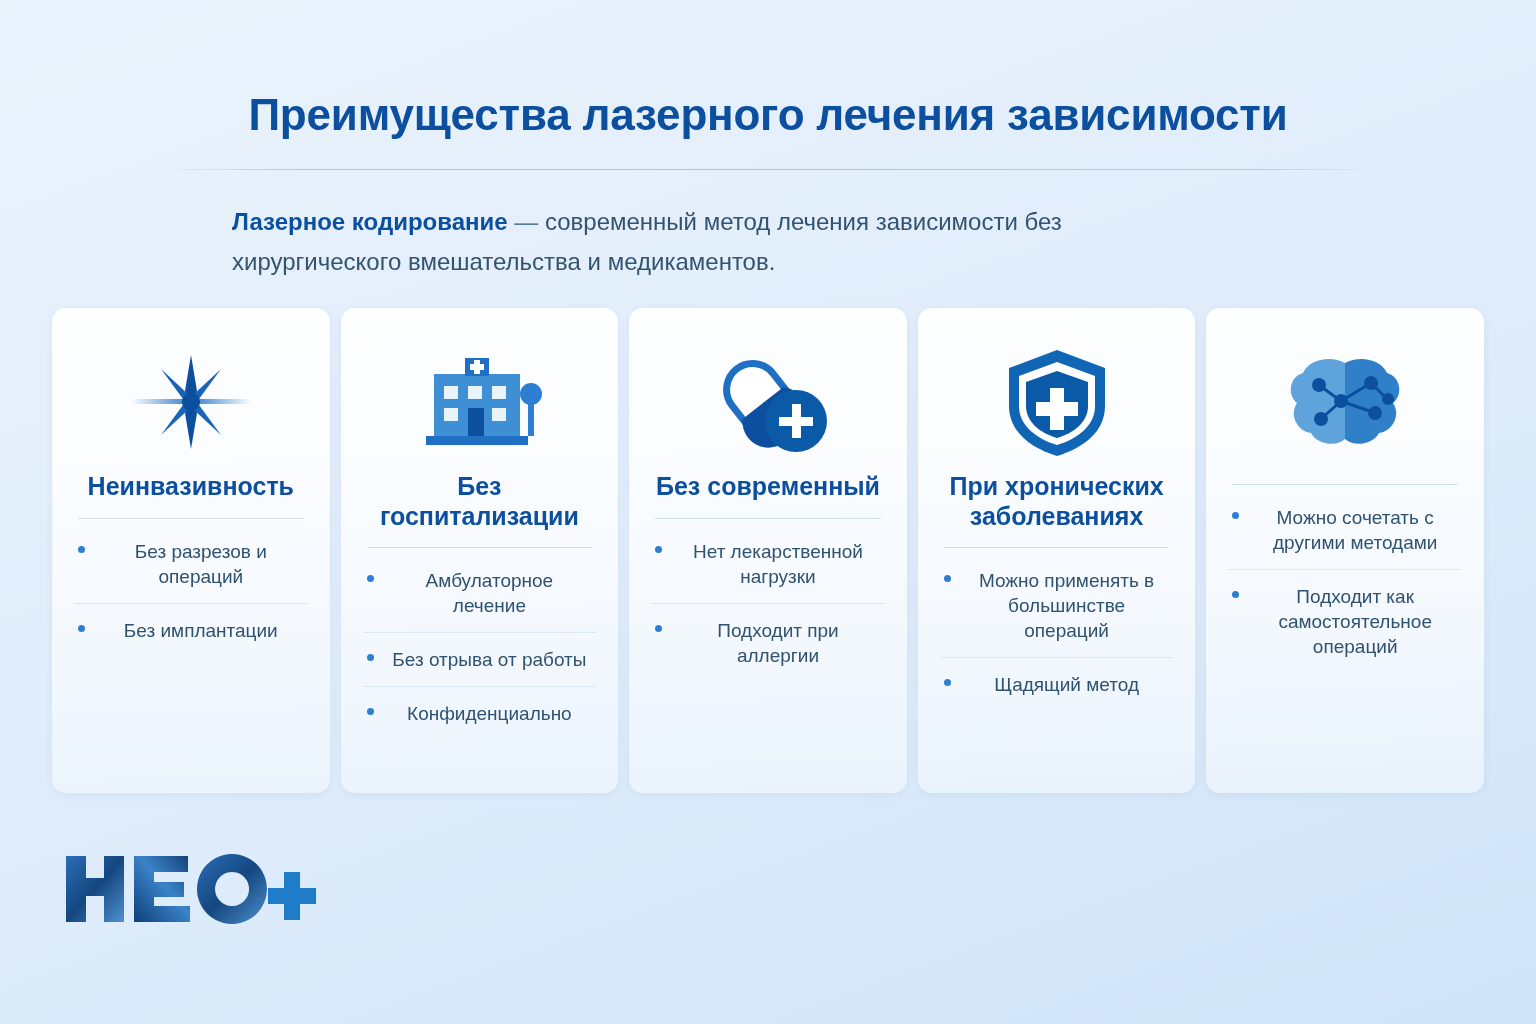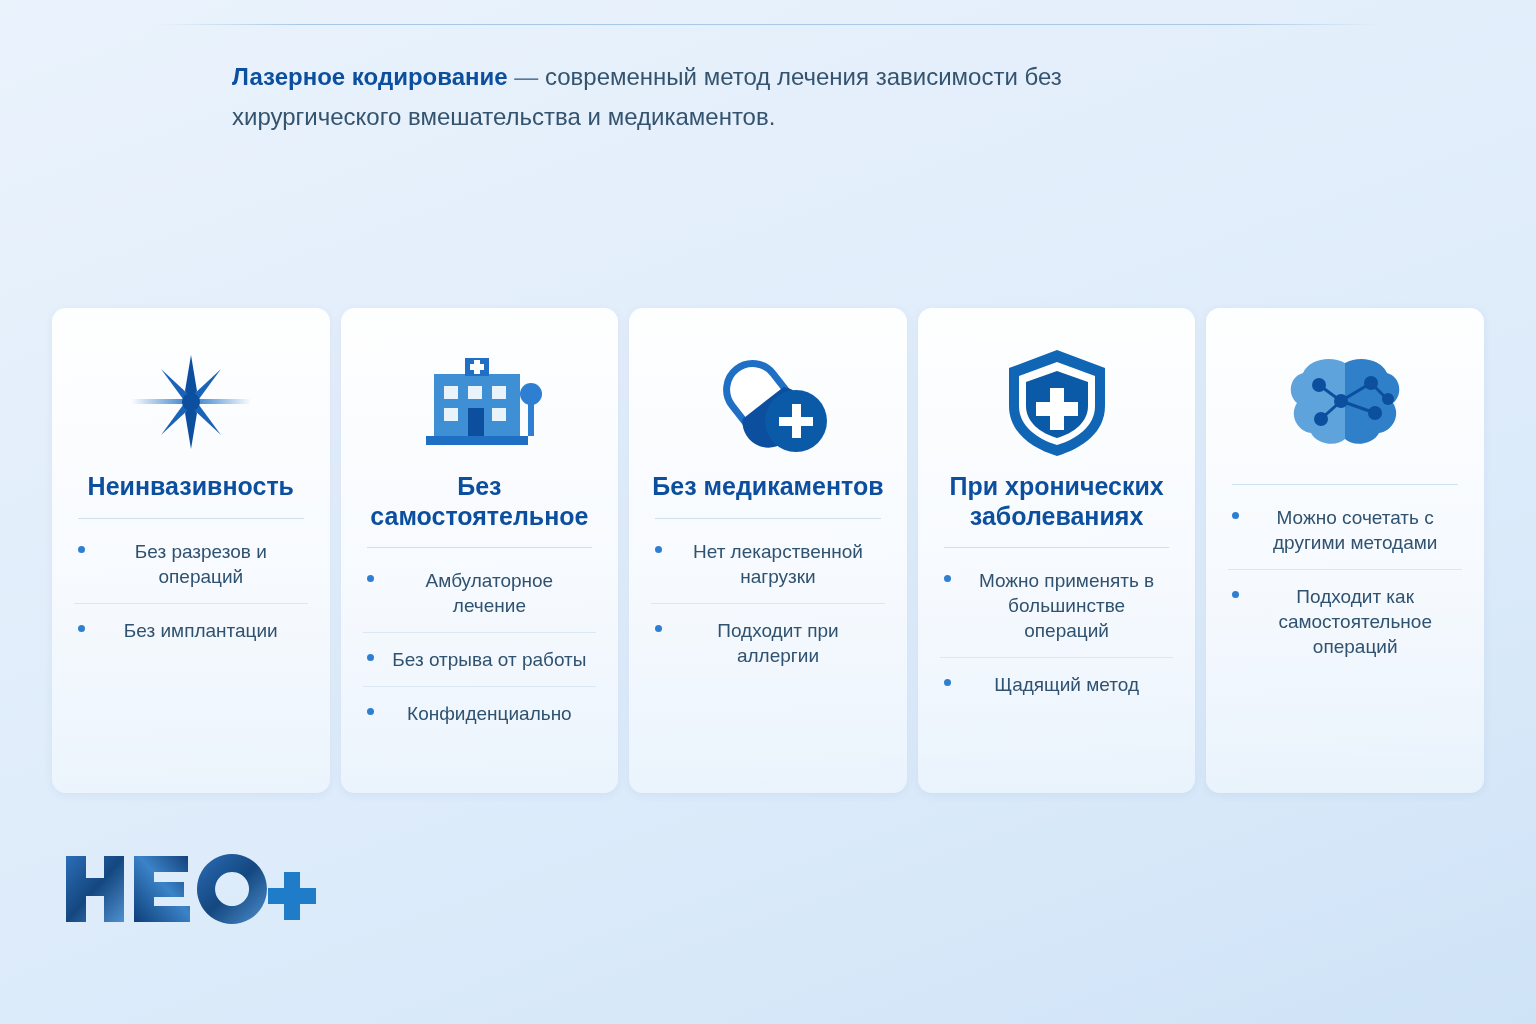--- a/index.html
+++ b/index.html
@@ -125,20 +125,21 @@
   }
   .logo-text {
     font-size: 0;
   }
 </style>
 </head>
 <body>
 
 <div class="page">
 
+  <h1 class="title">Преимущества лазерного лечения зависимости</h1>
   <div class="title-rule"></div>
 
   <p class="subtitle">
     <b>Лазерное кодирование</b><span class="dash"> — </span><span>современный метод лечения зависимости без хирургического вмешательства и медикаментов.</span>
   </p>
 
   <div class="cards">
 
     <div class="card">
       <div class="icon-wrap">
@@ -183,42 +184,42 @@
           <rect x="40" y="38" width="14" height="13" fill="#e9f3fc"></rect>
           <rect x="64" y="38" width="14" height="13" fill="#e9f3fc"></rect>
           <rect x="88" y="38" width="14" height="13" fill="#e9f3fc"></rect>
           <rect x="40" y="60" width="14" height="13" fill="#e9f3fc"></rect>
           <rect x="88" y="60" width="14" height="13" fill="#e9f3fc"></rect>
           <rect x="64" y="60" width="16" height="28" fill="#0b4f9e"></rect>
           <rect x="124" y="54" width="6" height="34" fill="#2e7fd1"></rect>
           <circle cx="127" cy="46" r="11" fill="#2e7fd1"></circle>
         </svg>
       </div>
-      <div class="card-title">Без самостоятельное</div>
+      <div class="card-title">Без госпитализации</div>
       <div class="card-rule"></div>
       <ul class="bullets">
         <li>Амбулаторное лечение</li>
         <li>Без отрыва от работы</li>
         <li>Конфиденциально</li>
       </ul>
     </div>
 
     <div class="card">
       <div class="icon-wrap">
         <svg width="140" height="112" viewBox="0 0 140 112" aria-hidden="true">
           <g transform="rotate(-38 62 52)">
             <rect x="36" y="14" width="52" height="86" rx="26" fill="#ffffff" stroke="#1f6fc4" stroke-width="7"></rect>
             <path d="M36 57 a26 26 0 0 0 26 43 h0 a26 26 0 0 0 26 -43 z" fill="#0b4f9e"></path>
           </g>
           <circle cx="98" cy="74" r="31" fill="#0b5aa8"></circle>
           <rect x="94" y="57" width="9" height="34" fill="#ffffff"></rect>
           <rect x="81" y="70" width="34" height="9" fill="#ffffff"></rect>
         </svg>
       </div>
-      <div class="card-title">Без медикаментов</div>
+      <div class="card-title">Без современный</div>
       <div class="card-rule"></div>
       <ul class="bullets">
         <li>Нет лекарственной нагрузки</li>
         <li>Подходит при аллергии</li>
       </ul>
     </div>
 
     <div class="card">
       <div class="icon-wrap">
         <svg width="120" height="118" viewBox="0 0 120 118" aria-hidden="true">

